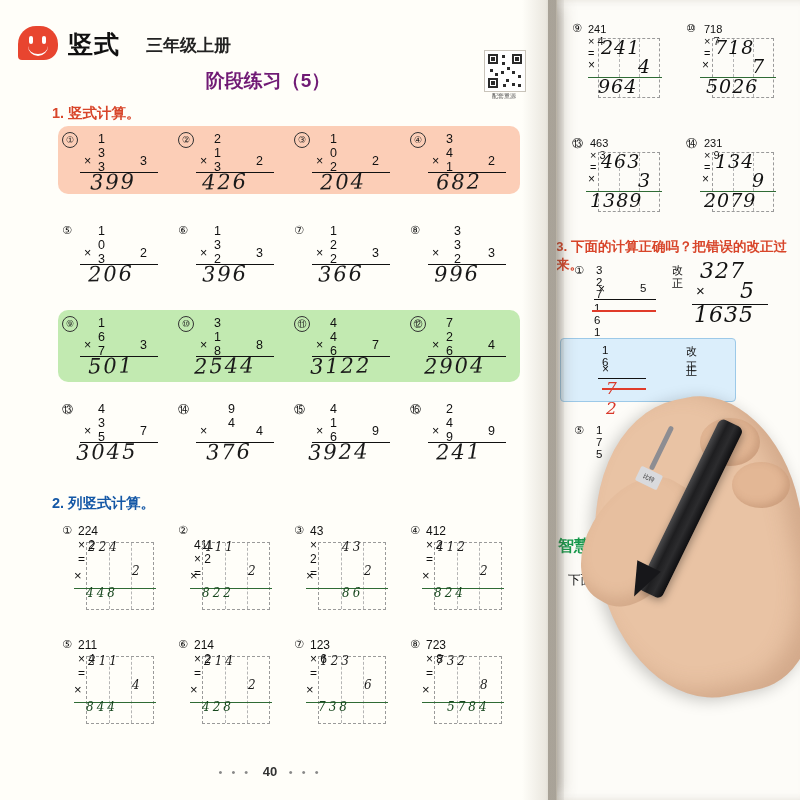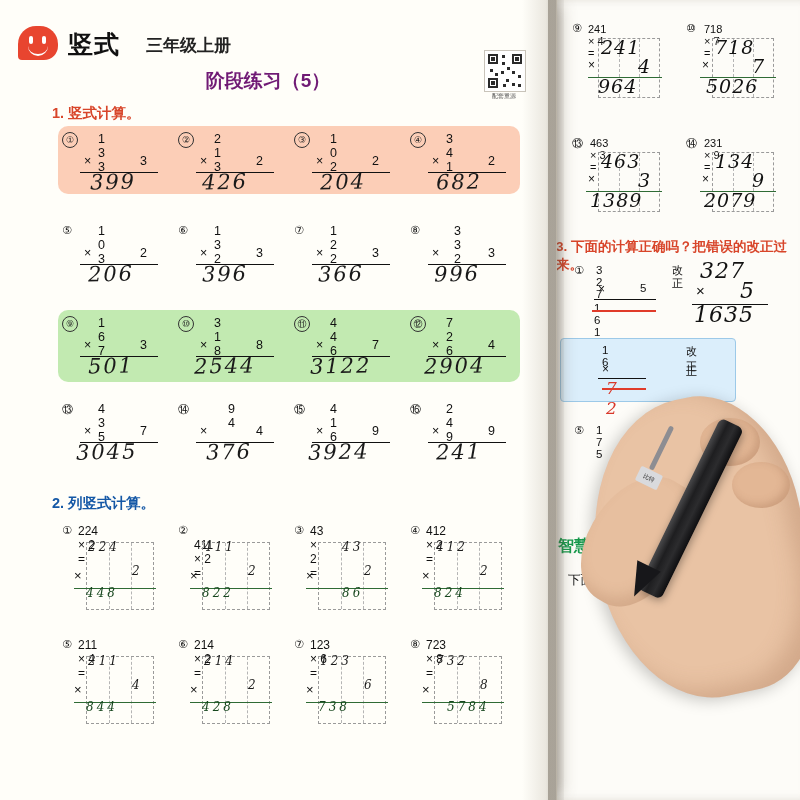--- a/index.html
+++ b/index.html
@@ -526,20 +526,25 @@
         <div class="v" style="left:22px;"></div>
           <div class="v" style="left:44px;"></div>
       </div>
       <span class="hw" style="left:26px;top:16px;letter-spacing:3px;">732</span>
       <span class="times" style="left:12px;top:44px;font-size:13px;">×</span>
       <span class="hw" style="left:70px;top:40px;">8</span>
       <div class="gridline" style="left:12px;top:64px;width:82px;"></div>
       <span class="hw hwg" style="left:14px;top:62px;letter-spacing:3px;margin-left:23px;">5784</span>
     </div>
 
+    <div class="pagenum">
+      <span class="dots">• • •</span>
+      <span style="margin:0 8px;font-weight:bold;">40</span>
+      <span class="dots">• • •</span>
+    </div>
   </div>
 
   <div class="gutter"></div>
 
   <div class="hand"></div>
   <div class="knuckle" style="left:700px;top:418px;width:60px;height:48px;"></div>
   <div class="knuckle" style="left:732px;top:462px;width:58px;height:46px;"></div>
   <div class="thumb"></div>
   <div class="pen"></div>
   <div class="penband">

